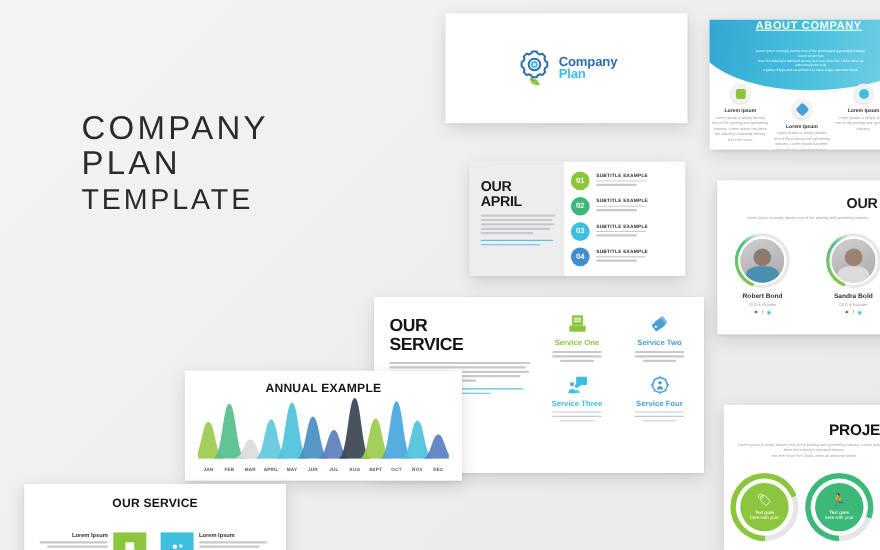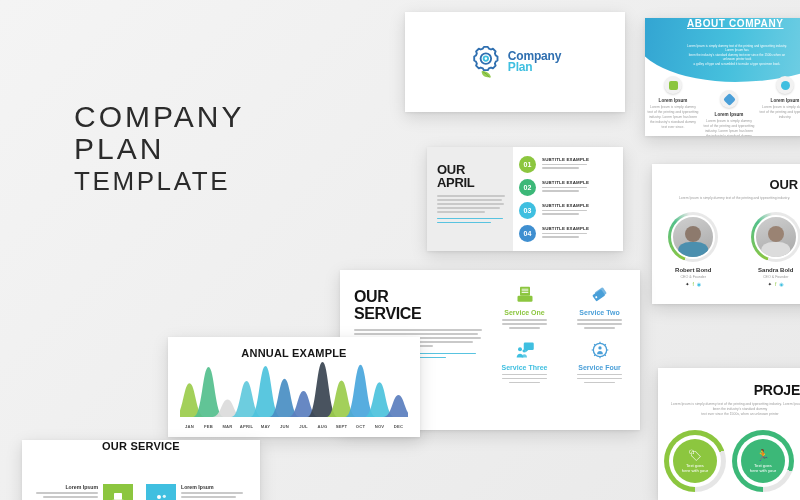--- a/index.html
+++ b/index.html
@@ -144,21 +144,21 @@
   
   #s-annual { left: 168px; top: 337px; width: 252px; height: 100px; }
   .annual-title { text-align: center; margin-top: 10px; font-size: 11px; font-weight: bold; color: #161616; letter-spacing: .2px; }
   .chart { position: absolute; left: 12px; right: 12px; bottom: 20px; height: 60px; }
   .chart svg { display: block; width: 100%; height: 100%; }
   .months { position: absolute; left: 12px; right: 12px; bottom: 8px; display: flex; }
   .months span { flex: 1; text-align: center; font-size: 4.2px; font-weight: bold; color: #555; letter-spacing: .2px; }
 
   
   #s-service2 { left: 22px; top: 440px; width: 238px; height: 90px; }
-  .s2-title { text-align: center; font-size: 11px; font-weight: bold; color: #141414; letter-spacing: .2px; }
+  .s2-title { text-align: center; margin-top: 12px; font-size: 11px; font-weight: bold; color: #141414; letter-spacing: .2px; }
   .s2-row { position: absolute; top: 44px; display: flex; align-items: flex-start; gap: 5px; }
   .s2-row.a { left: 14px; }
   .s2-row.b { left: 124px; }
   .s2-tile { width: 30px; height: 30px; display: flex; align-items: center; justify-content: center; flex: 0 0 auto; }
   .s2-txt { width: 62px; }
   .s2-txt .h { font-size: 5.2px; font-weight: bold; color: #333; margin-bottom: 2px; }
 
   
   #s-project { left: 658px; top: 368px; width: 162px; height: 132px; }
   .prj-title { position: absolute; right: 10px; top: 14px; font-size: 14px; font-weight: bold; color: #141414; letter-spacing: -0.2px; }

